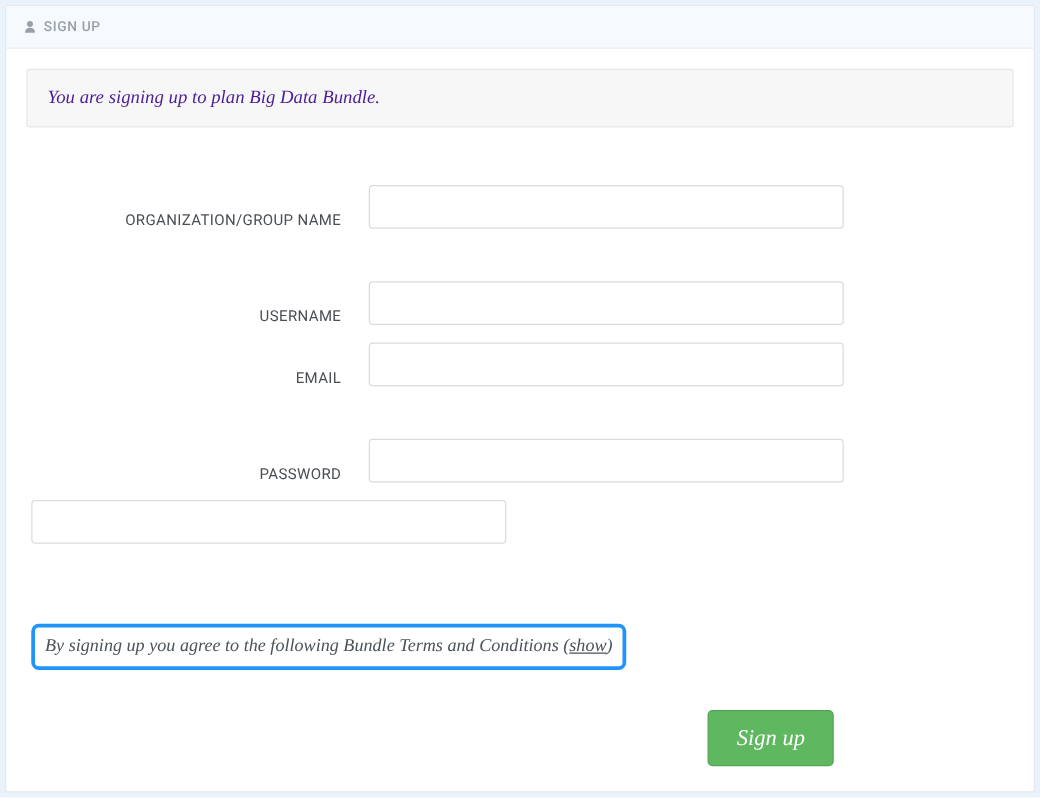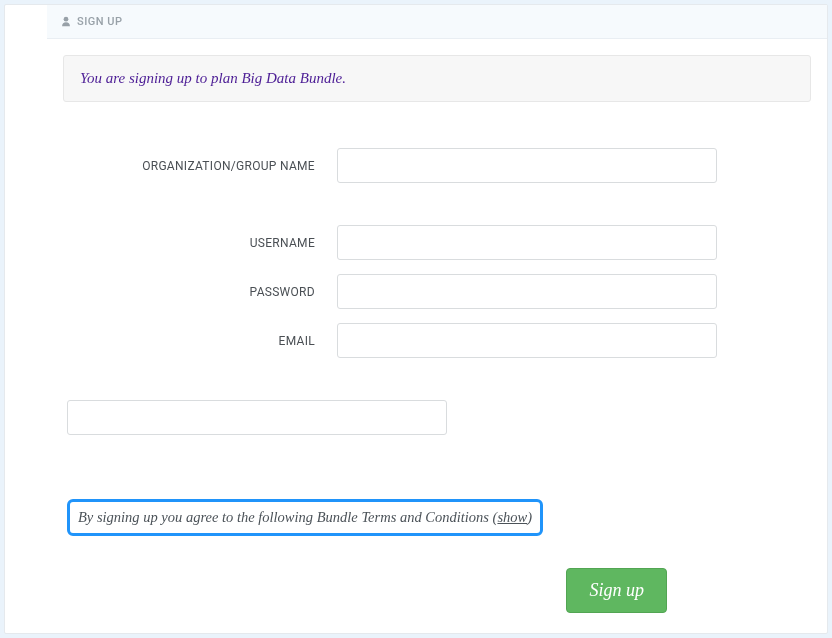--- a/index.html
+++ b/index.html
@@ -13,21 +13,20 @@
       width: 832px;
       height: 638px;
       overflow: hidden;
     }
     .panel {
       background: #fff;
       margin: 4px;
       border: 1px solid #e5e9ed;
       border-radius: 2px;
       height: 630px;
-      padding-left: 42px;
     }
     .panel-header {
       background: #f6fafd;
       padding: 10px 14px;
       border-bottom: 1px solid #e9eef3;
       display: flex;
       align-items: center;
       gap: 6px;
     }
     .panel-header .title {
@@ -56,21 +55,21 @@
       font-size: 15px;
       font-style: italic;
       font-family: Georgia, "Times New Roman", serif;
     }
     .form {
       margin-top: 46px;
       padding: 0 4px;
     }
     .form-row {
       display: flex;
-      align-items: center;
+      align-items: flex-end;
       margin-bottom: 14px;
     }
     .form-row.gap {
       margin-bottom: 42px;
     }
     .form-label {
       width: 270px;
       text-align: right;
       padding-right: 22px;
       font-size: 12px;
@@ -144,28 +143,28 @@
       <div class="form-row gap">
         <label class="form-label">ORGANIZATION/GROUP NAME</label>
         <input type="text" class="form-input" value="" style="">
       </div>
 
       <div class="form-row">
         <label class="form-label">USERNAME</label>
         <input type="text" class="form-input" value="" style="">
       </div>
 
+      <div class="form-row gap">
+        <label class="form-label">EMAIL</label>
+        <input type="text" class="form-input" value="" style="">
+      </div>
+
       <div class="form-row">
         <label class="form-label">PASSWORD</label>
         <input type="password" class="form-input" value="" style="">
-      </div>
-
-      <div class="form-row gap">
-        <label class="form-label">EMAIL</label>
-        <input type="text" class="form-input" value="" style="">
       </div>
 
       <div class="form-row">
         <input type="password" class="form-input" value="" style="">
       </div>
 
       <div class="legal-box">
         <span>By signing up you agree to the following Bundle Terms and Conditions (</span><a class="show-link">show</a><span>)</span>
       </div>
 

